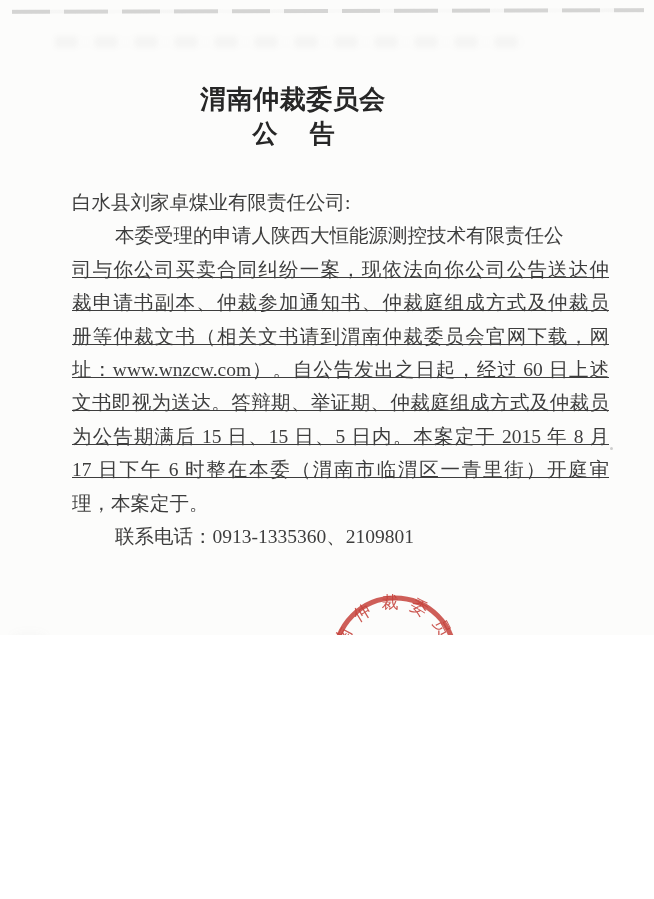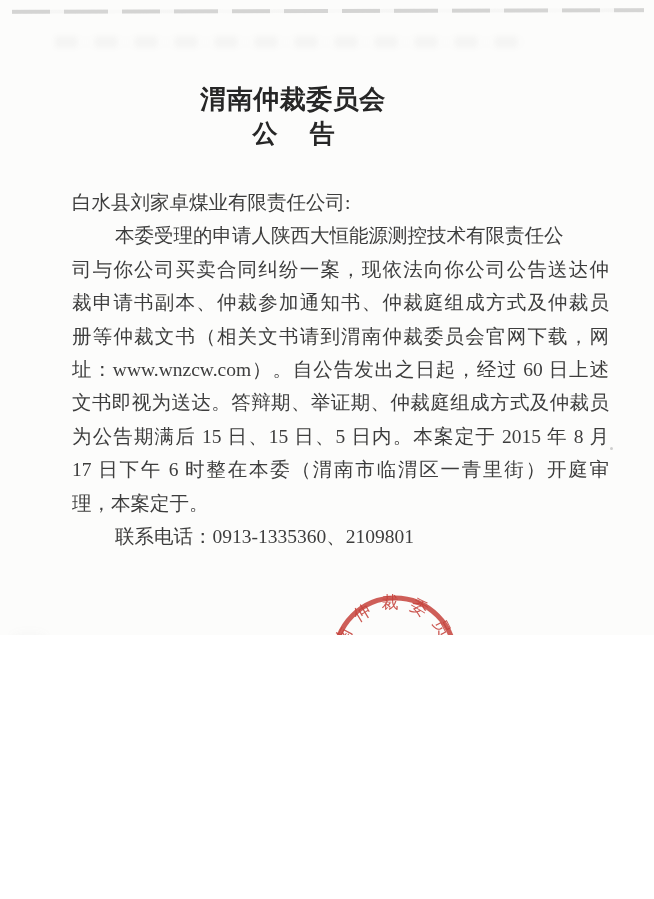--- a/index.html
+++ b/index.html
@@ -44,20 +44,21 @@
     width: 537px;
     font-size: 19.5px;
     line-height: 33.4px;
     color: #3d3d3d;
   }
   .tline { margin: 0; white-space: nowrap; }
   .tline.justify {
     white-space: normal;
     text-align: justify;
     text-align-last: justify;
+    text-decoration: underline;
   }
   .tline.indent { padding-left: 43px; }
 
   
   .sig-org {
     position: absolute; left: 316px; top: 655px;
     font-size: 20px; letter-spacing: 1px; color: #3d3d3d;
     z-index: 3;
   }
   .sig-date {

